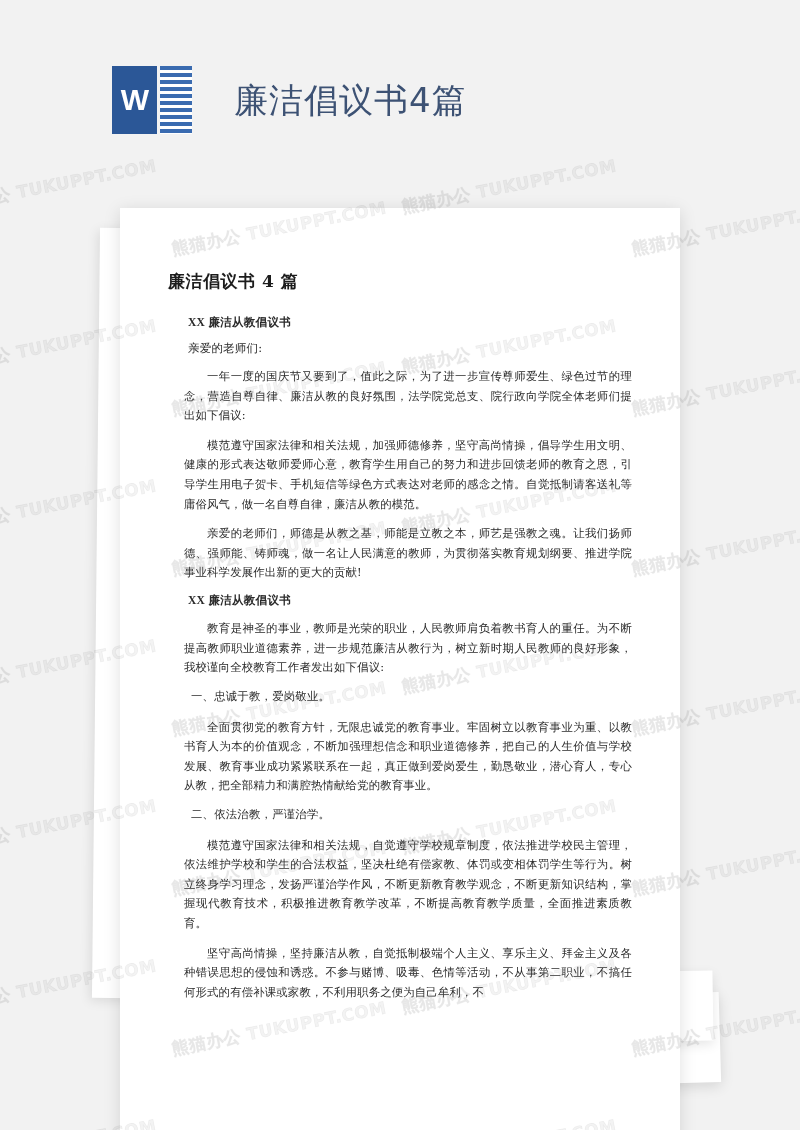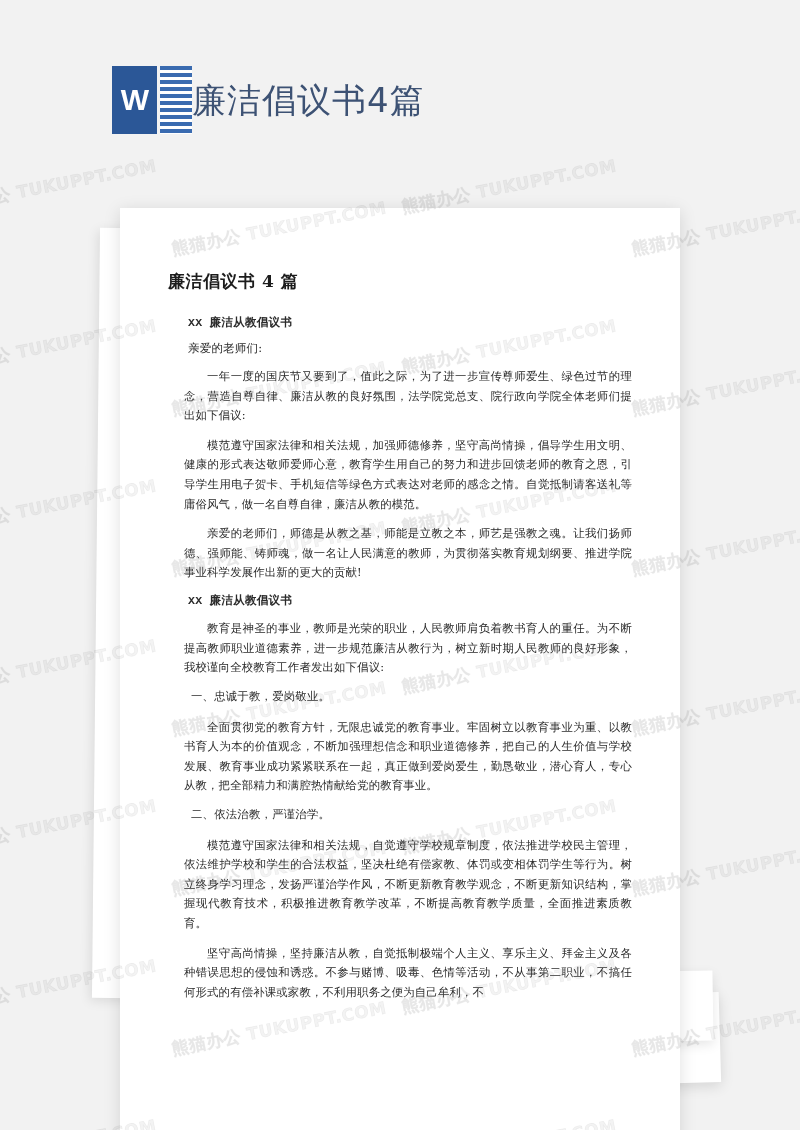--- a/index.html
+++ b/index.html
@@ -72,20 +72,21 @@
     background: #ffffff;
     overflow: hidden;
   }
   .wi-doc i {
     display: block;
     height: 4px;
     background: #3a6bb0;
     margin: 0 0 3px 0;
   }
   .app-title {
+    margin-left: 42px;
     font-family: "DejaVu Sans", "Liberation Sans", sans-serif;
     font-size: 34px;
     font-weight: 400;
     color: #3d5274;
     letter-spacing: 1px;
     line-height: 1;
     white-space: nowrap;
   }
 
   
@@ -130,21 +131,21 @@
 
   .doc-title {
     font-family: "DejaVu Serif", "Liberation Serif", serif;
     font-size: 17px;
     font-weight: 700;
     color: #1c1c1c;
     margin: 0 0 22px 0;
     letter-spacing: 0.5px;
   }
   .doc-heading {
-    font-family: Liberation Mono, monospace;
+    font-family: Liberation Serif, serif;
     font-size: 11.5px;
     font-weight: 700;
     color: #2a2a2a;
     margin: 0 0 11px 0;
     padding-left: 20px;
     letter-spacing: 0.3px;
   }
   .doc-sub {
     font-family: "DejaVu Serif", "Liberation Serif", serif;
     font-size: 11.5px;

